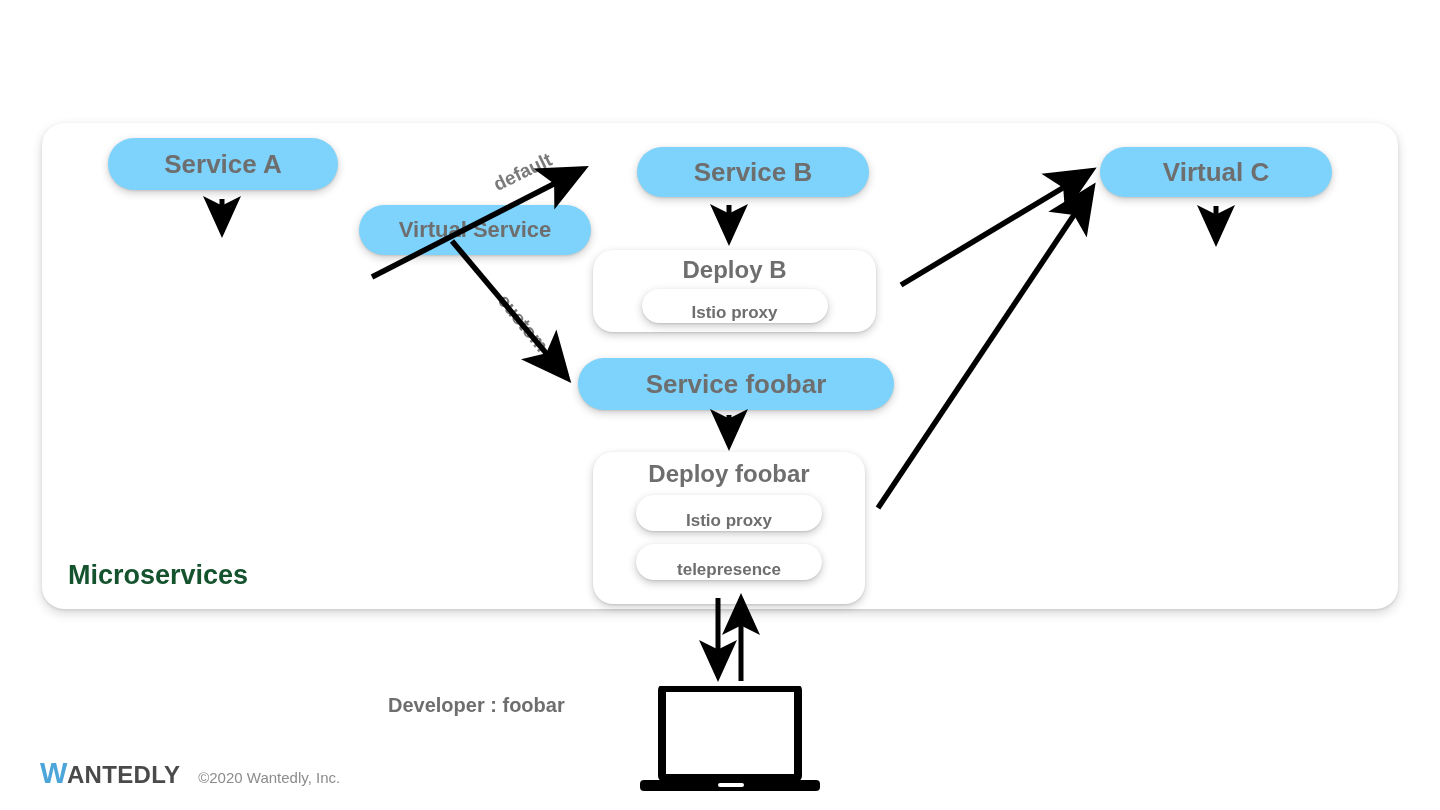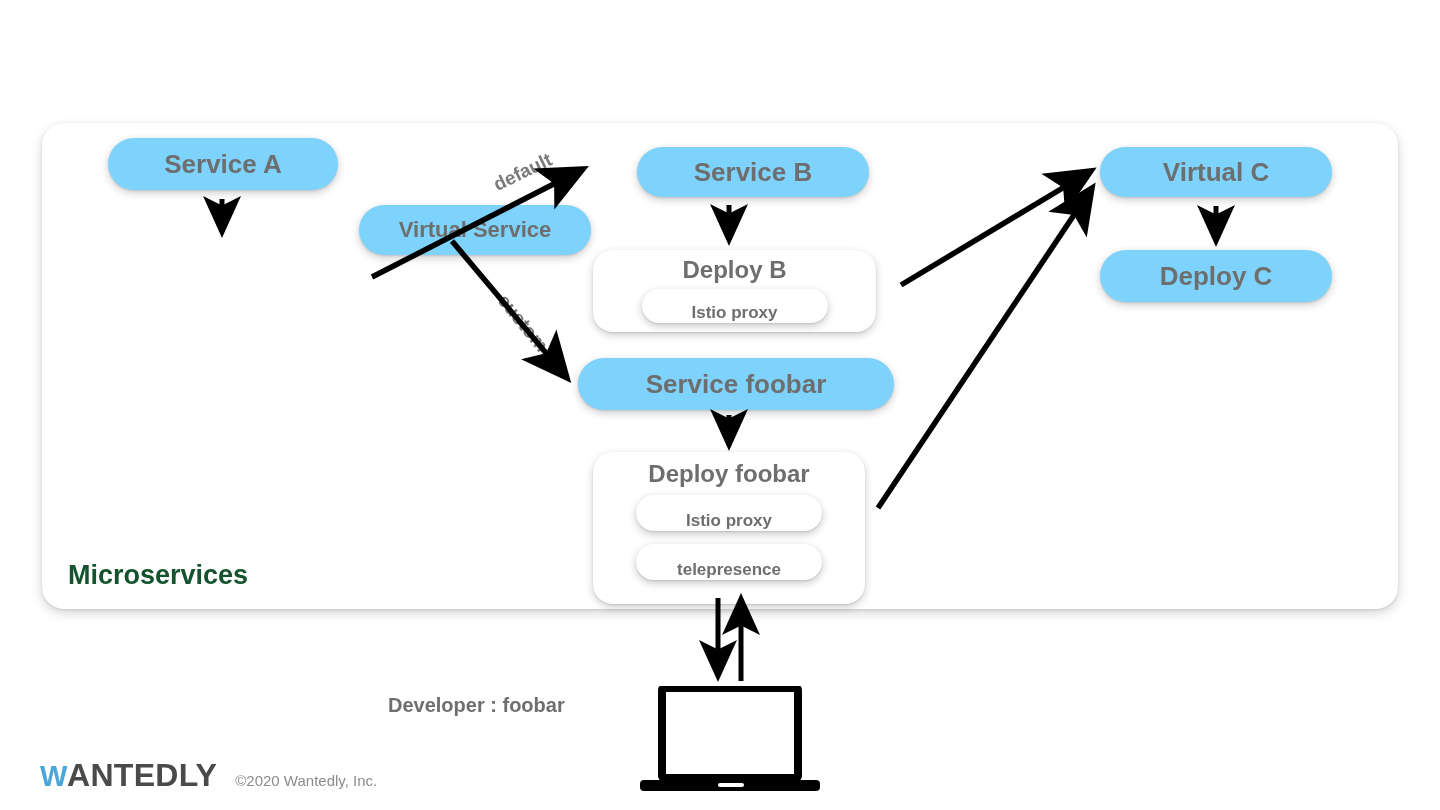--- a/index.html
+++ b/index.html
@@ -157,21 +157,21 @@
     display: inline-flex;
     align-items: baseline;
   }
   .logo-w {
     color: #4da6d9;
     font-size: 29px;
     font-weight: bold;
   }
   .logo-rest {
     color: #4a4a4a;
-    font-size: 32px;
+    font-size: 24px;
     font-weight: bold;
     letter-spacing: 0.3px;
   }
   .copyright {
     margin-left: 18px;
     font-size: 15px;
     color: #8c8c8c;
     white-space: nowrap;
   }
 </style>
@@ -201,23 +201,20 @@
     <div class="deploy-title">Deploy B</div>
     <div class="sub-pill" style="width:186px; height:34px; margin-top:5px;">
       <span>Istio proxy</span>
     </div>
   </div>
 
   <div class="pill node-lg" style="left:1100px; top:147px; width:232px; height:50px;">
     <span>Virtual C</span>
   </div>
 
-  <div class="pill node-lg" style="left:1100px; top:250px; width:232px; height:52px;">
-    <span>Deploy C</span>
-  </div>
 
   <div class="pill node-lg" style="left:578px; top:358px; width:316px; height:52px;">
     <span>Service foobar</span>
   </div>
 
   <div class="deploy-box" style="left:593px; top:452px; width:272px; height:152px; padding-top:8px;">
     <div class="deploy-title">Deploy foobar</div>
     <div class="sub-pill" style="width:186px; height:36px; margin-top:7px;">
       <span>Istio proxy</span>
     </div>

